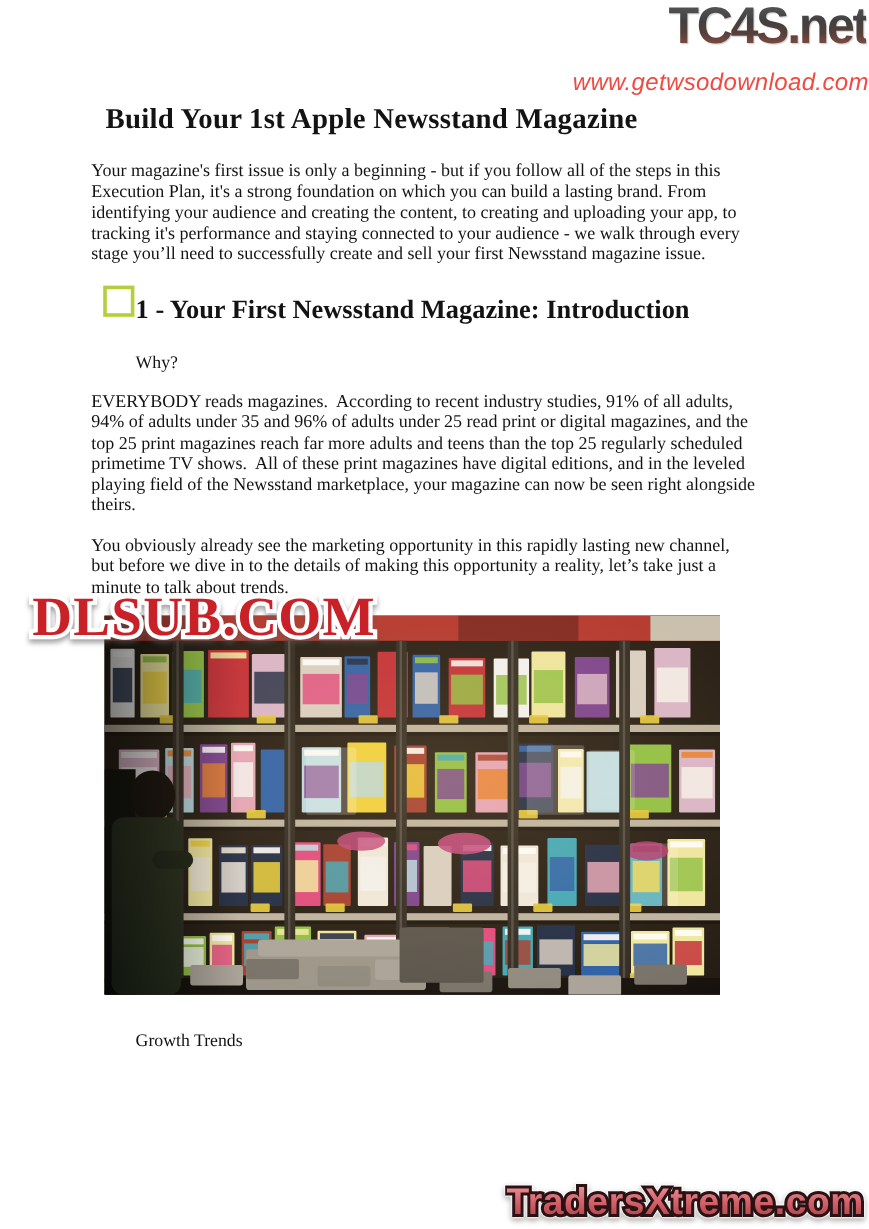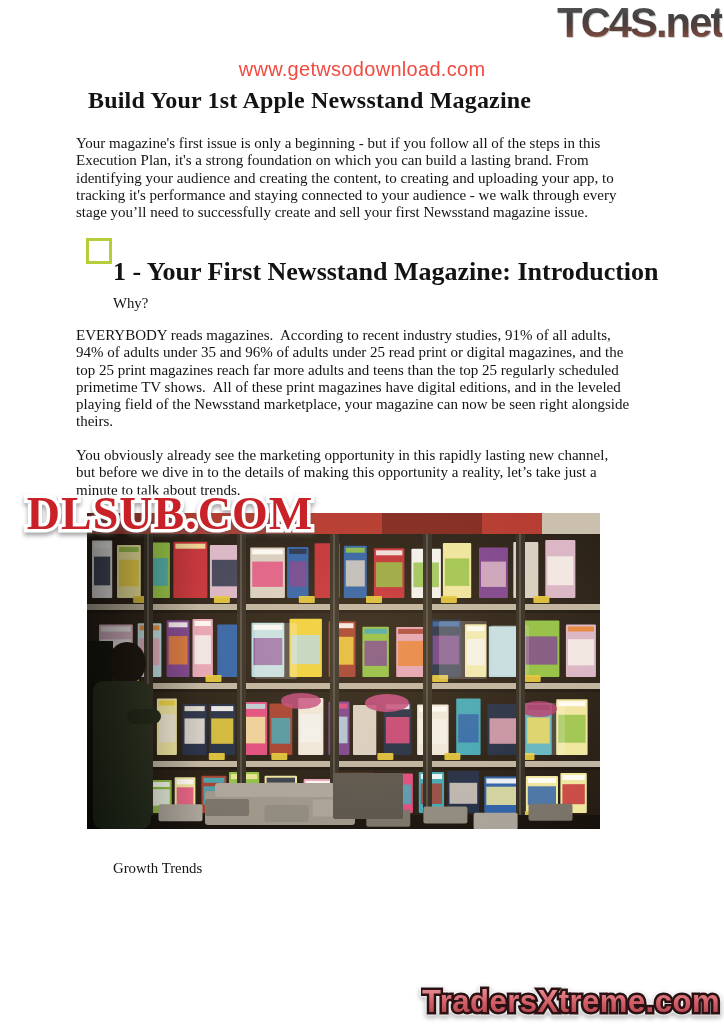--- a/index.html
+++ b/index.html
@@ -11,41 +11,42 @@
   .tc4s{
     position:absolute;top:1px;right:2px;line-height:1;
     font-family:"Liberation Sans",sans-serif;font-weight:bold;font-size:43px;
     letter-spacing:-2px;transform:scaleX(.97);transform-origin:right top;
     background:linear-gradient(#5a5a5a 0%,#434040 38%,#55403a 62%,#7c4a40 82%,#8f5b4e 100%);
     -webkit-background-clip:text;background-clip:text;color:transparent;
     filter:drop-shadow(1px 1px 0 rgba(0,0,0,.18));
   }
   
   .url{
-    position:absolute;top:58px;left:0;width:100%;text-align:center;
+    position:absolute;top:58px;left:0;width:100%;text-align:right;
     font-family:"Liberation Sans",sans-serif;font-size:20px;letter-spacing:.3px;
     color:var(--link_red,#f04a41);
+    font-style:italic;
   }
   .h1{
     position:absolute;top:87px;left:88px;white-space:nowrap;
     font-size:24px;font-weight:bold;letter-spacing:.2px;
   }
   .para{
     position:absolute;left:76px;width:590px;
     font-size:15px;line-height:17.25px;white-space:pre-wrap;
   }
   #p-intro{top:135px}
   #p-everybody{top:327px}
   #p-opportunity{top:447px}
   .h2row{position:absolute;top:238px;left:86px;display:flex;align-items:flex-start}
   .checkbox{
     width:20px;height:20px;border:3px solid var(--checkbox_green,#b5cf3a);
     background:#fff;display:inline-block;flex:0 0 auto;cursor:pointer;
   }
-  .h2{font-size:26px;font-weight:bold;line-height:1.15;margin:19px 0 0 1px;white-space:nowrap}
+  .h2{font-size:22px;font-weight:bold;line-height:1.15;margin:7px 0 0 1px;white-space:nowrap}
   .subhead{position:absolute;left:113px;font-size:14.8px;font-weight:normal}
   #why{top:295px}
   #growth{top:860px}
   
   .photo{position:absolute;left:87px;top:513px;width:513px;height:316px;background:#221a12;overflow:hidden}
   .photo svg{display:block}
   
   .wm{position:absolute;top:485px;left:0;width:100%;display:flex;justify-content:flex-start;pointer-events:none}
   .wm svg{filter:drop-shadow(0 3px 2px rgba(90,90,90,.55))}
   .wm text{

